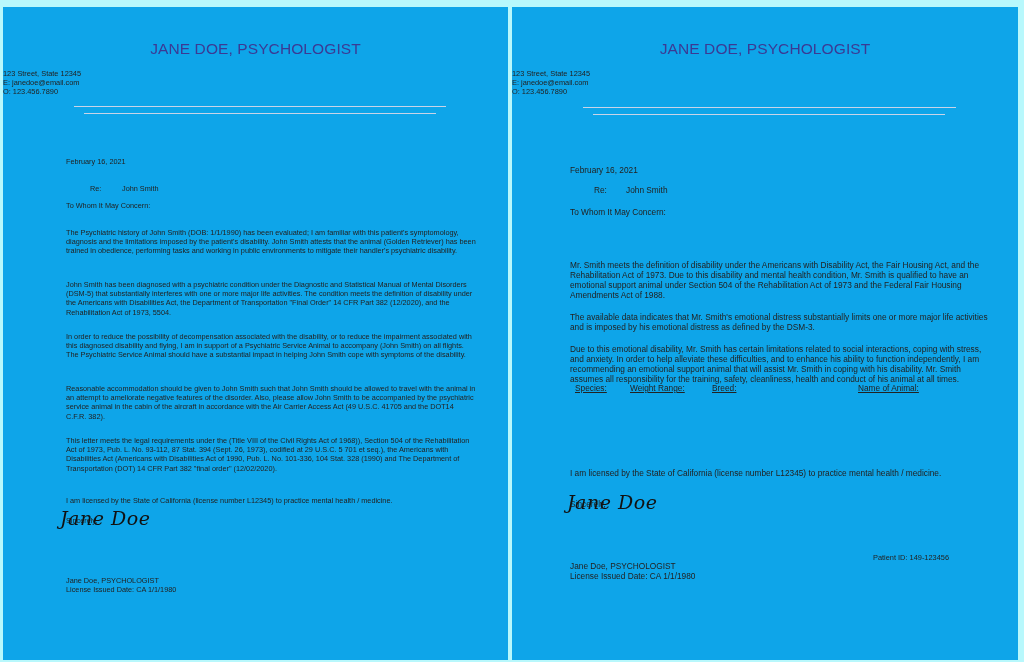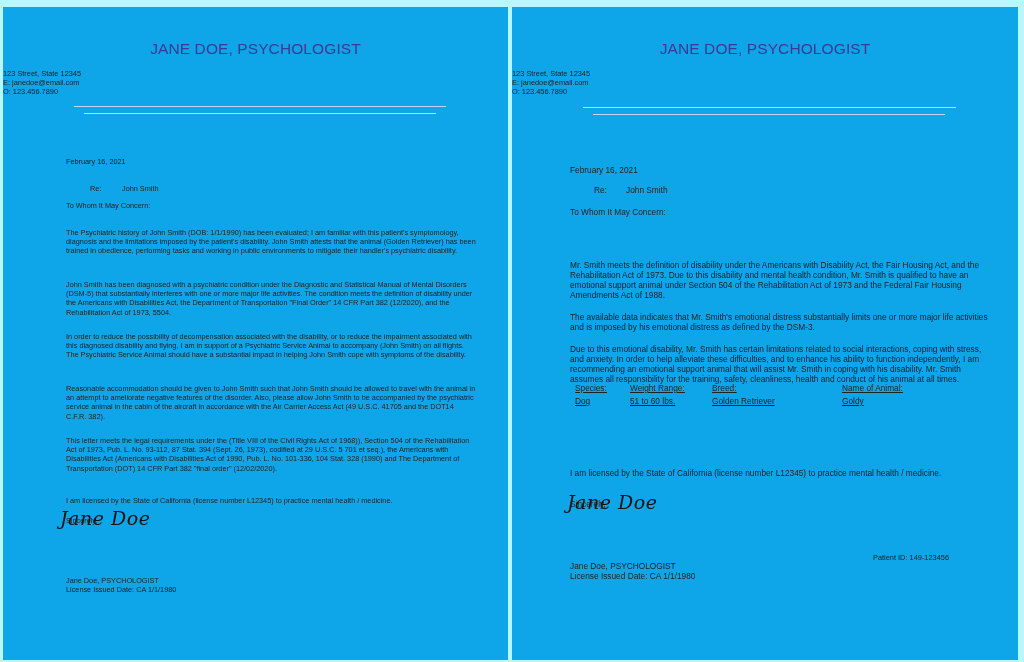--- a/index.html
+++ b/index.html
@@ -36,21 +36,21 @@
     position: absolute; font-size: 7.3px; line-height: 9.2px; color: #222; margin-top: 28px;
   }
   #page-left .body-text { left: 63px; width: 410px; }
   #page-right .body-text { left: 58px; width: 418px; font-size: 8.3px; line-height: 10.1px; }
   .re-label { display: inline-block; width: 32px; padding-left: 24px; }
   .sig {
     position: absolute;
     font-family: "DejaVu Serif", serif; font-style: italic;
     font-size: 19px; color: #111; letter-spacing: 0.5px;
   }
-  .animal-table { position: absolute; border-collapse: collapse; font-size: 8.3px; color: #222; text-decoration: underline; }
+  .animal-table { position: absolute; border-collapse: collapse; font-size: 8.3px; color: #222; }
   .animal-table td { padding: 0; height: 13px; vertical-align: top; }
   .animal-table .hdr { text-decoration: underline; }
   .patient-id { position: absolute; font-size: 7.4px; color: #222; }
 </style>
 </head>
 <body>
 
 <div class="page" id="page-left">
   <div class="lh-title">JANE DOE, PSYCHOLOGIST</div>
   <div class="lh-contact">
@@ -97,28 +97,22 @@
   <div class="body-text" style="top:172px">To Whom It May Concern:</div>
   <div class="body-text" style="top:225px">Mr. Smith meets the definition of disability under the Americans with Disability Act, the Fair Housing Act, and the Rehabilitation Act of 1973. Due to this disability and mental health condition, Mr. Smith is qualified to have an emotional support animal under Section 504 of the Rehabilitation Act of 1973 and the Federal Fair Housing Amendments Act of 1988.</div>
   <div class="body-text" style="top:277px">The available data indicates that Mr. Smith's emotional distress substantially limits one or more major life activities and is imposed by his emotional distress as defined by the DSM-3.</div>
   <div class="body-text" style="top:309px">Due to this emotional disability, Mr. Smith has certain limitations related to social interactions, coping with stress, and anxiety. In order to help alleviate these difficulties, and to enhance his ability to function independently, I am recommending an emotional support animal that will assist Mr. Smith in coping with his disability. Mr. Smith assumes all responsibility for the training, safety, cleanliness, health and conduct of his animal at all times.</div>
 
   <table class="animal-table" style="left:63px; top:376px">
     <tbody>
         <tr>
       <td class="hdr" style="width:55px">Species:</td>
       <td class="hdr" style="width:82px">Weight Range:</td>
-      <td class="hdr" style="width:130px">Breed:</td>
+      <td class="hdr" style="width:146px">Breed:</td>
       <td class="hdr" style="width:90px">Name of Animal:</td>
-    </tr>
-    <tr>
-      <td>Dog</td>
-      <td>51 to 60 lbs.</td>
-      <td>Golden Retriever</td>
-      <td>Goldy</td>
     </tr>
   </tbody>
     </table>
 
   <div class="body-text" style="top:433px">I am licensed by the State of California (license number L12345) to practice mental health / medicine.</div>
   <div class="body-text" style="top:464px">Sincerely,</div>
   <div class="sig" style="left:55px; top:484px">Jane Doe</div>
   <div class="body-text" style="top:526px">
     <div>Jane Doe, PSYCHOLOGIST</div>
     <div>License Issued Date: CA 1/1/1980</div>

